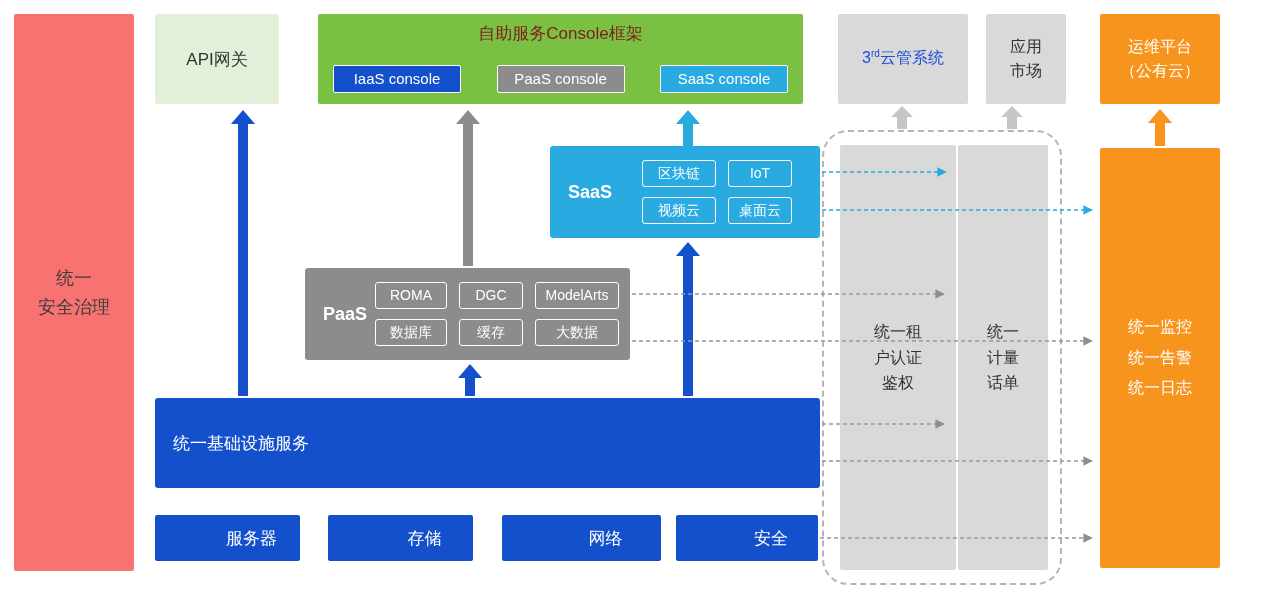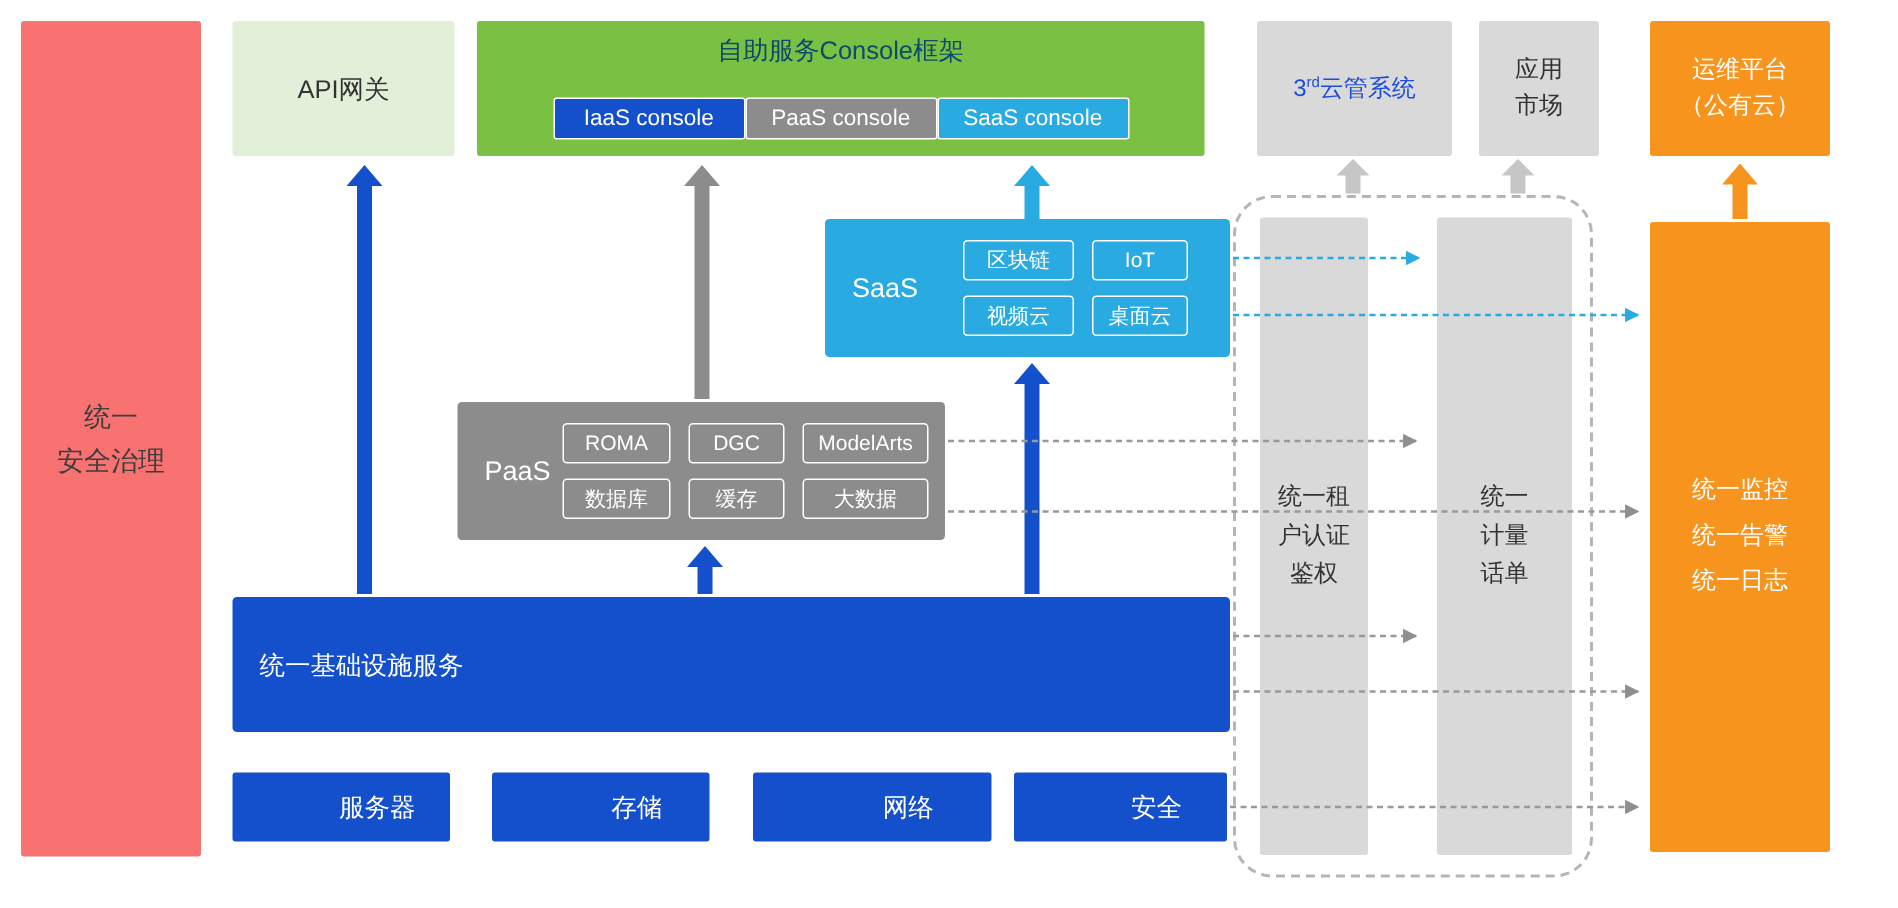--- a/index.html
+++ b/index.html
@@ -3,54 +3,54 @@
 <meta charset="utf-8">
 <style>
   html,body{margin:0;padding:0;background:#fff;}
   body{font-family:"Liberation Sans","DejaVu Sans",sans-serif;}
   .stage{position:relative;width:1265px;height:605px;background:#ffffff;overflow:hidden;}
   .box{position:absolute;box-sizing:border-box;display:flex;align-items:center;justify-content:center;text-align:center;}
   .pre{white-space:pre-line;}
   
   .security-bar{left:14px;top:14px;width:120px;height:557px;background:#F87272;border-radius:2px;color:#3d3d3d;font-size:18px;font-weight:500;line-height:1.6;}
   
-  .api-gateway{left:155px;top:14px;width:148px;height:90px;background:#E2F0DA;color:#333;font-size:17px;font-weight:500;border-radius:2px;}
+  .api-gateway{left:155px;top:14px;width:124px;height:90px;background:#E2F0DA;color:#333;font-size:17px;font-weight:500;border-radius:2px;}
   .console-frame{left:318px;top:14px;width:485px;height:90px;background:#7AC143;border-radius:2px;}
-  .console-title{position:absolute;top:8px;left:0;width:100%;text-align:center;color:#0c4a6e;font-size:17px;font-weight:500;}
-  .console-chips{position:absolute;left:15px;right:15px;bottom:11px;display:flex;justify-content:center;}
+  .console-title{position:absolute;top:8px;left:0;width:100%;text-align:center;color:#7f1d1d;font-size:17px;font-weight:500;}
+  .console-chips{position:absolute;left:15px;right:15px;bottom:11px;display:flex;justify-content:space-between;}
   .console-chip{box-sizing:border-box;width:128px;height:28px;line-height:26px;border:1px solid #fff;border-radius:2px;color:#fff;font-size:15px;text-align:center;}
   .chip-iaas{background:#1550CC;}
   .chip-paas{background:#8C8C8C;}
   .chip-saas{background:#29ABE2;}
   .third-party{left:838px;top:14px;width:130px;height:90px;background:#D9D9D9;color:#1d4ed8;font-size:16px;border-radius:2px;}
   .third-party sup{font-size:10px;}
   .app-market{left:986px;top:14px;width:80px;height:90px;background:#D9D9D9;color:#333;font-size:16px;line-height:1.5;border-radius:2px;}
   .om-platform{left:1100px;top:14px;width:120px;height:90px;background:#F7941E;color:#fff;font-size:16px;line-height:1.5;border-radius:2px;}
   
   .saas-box{left:550px;top:146px;width:270px;height:92px;background:#29ABE2;border-radius:3px;}
-  .layer-label{position:absolute;left:18px;top:0;height:100%;display:flex;align-items:center;color:#fff;font-size:18px;font-weight:400;}
+  .layer-label{position:absolute;left:18px;top:0;height:100%;display:flex;align-items:center;color:#fff;font-size:18px;font-weight:700;}
   .saas-chips{position:absolute;left:92px;top:14px;display:grid;grid-template-columns:74px 64px;column-gap:12px;row-gap:10px;}
   .mini-chip{box-sizing:border-box;height:27px;line-height:25px;border:1px solid #fff;border-radius:3px;color:#fff;font-size:14px;text-align:center;background:transparent;}
   
   .paas-box{left:305px;top:268px;width:325px;height:92px;background:#8C8C8C;border-radius:3px;}
   .paas-chips{position:absolute;left:70px;top:14px;display:grid;grid-template-columns:72px 64px:84px;grid-template-columns:72px 64px 84px;column-gap:12px;row-gap:10px;}
   
   .iaas-box{left:155px;top:398px;width:665px;height:90px;background:#1550CC;border-radius:3px;text-decoration:underline;}
   .iaas-label{position:absolute;left:18px;top:0;height:100%;display:flex;align-items:center;color:#fff;font-size:17px;font-weight:500;}
   .iaas-chips{position:absolute;left:186px;right:4px;top:26px;height:30px;display:flex;gap:14px;}
   .iaas-chip{flex:1;box-sizing:border-box;height:30px;line-height:28px;border:1px solid #fff;border-radius:3px;color:#fff;font-size:16px;text-align:center;}
   
   .resource{top:515px;height:46px;background:#1550CC;color:#fff;font-size:17px;border-radius:2px;padding-left:48px;}
   .res-0{left:155px;width:145px;}
   .res-1{left:328px;width:145px;}
   .res-2{left:502px;width:159px;}
   .res-3{left:676px;width:142px;}
   
   .dashed-frame{left:822px;top:130px;width:240px;height:455px;border:2px dashed #B5B5B5;border-radius:26px;background:transparent;}
-  .auth-bar{left:840px;top:145px;width:72px;height:425px;background:#D9D9D9;color:#333;font-size:16px;line-height:1.6;border-radius:2px;}
+  .auth-bar{left:840px;top:145px;width:116px;height:425px;background:#D9D9D9;color:#333;font-size:16px;line-height:1.6;border-radius:2px;}
   .metering-bar{left:958px;top:145px;width:90px;height:425px;background:#D9D9D9;color:#333;font-size:16px;line-height:1.6;border-radius:2px;}
   .monitor-bar{left:1100px;top:148px;width:120px;height:420px;background:#F7941E;color:#fff;font-size:16px;line-height:1.9;border-radius:2px;}
   
   .overlay{position:absolute;left:0;top:0;width:1265px;height:605px;z-index:5;pointer-events:none;}
 </style>
 </head>
 <body>
 
 <div class="stage">
 

